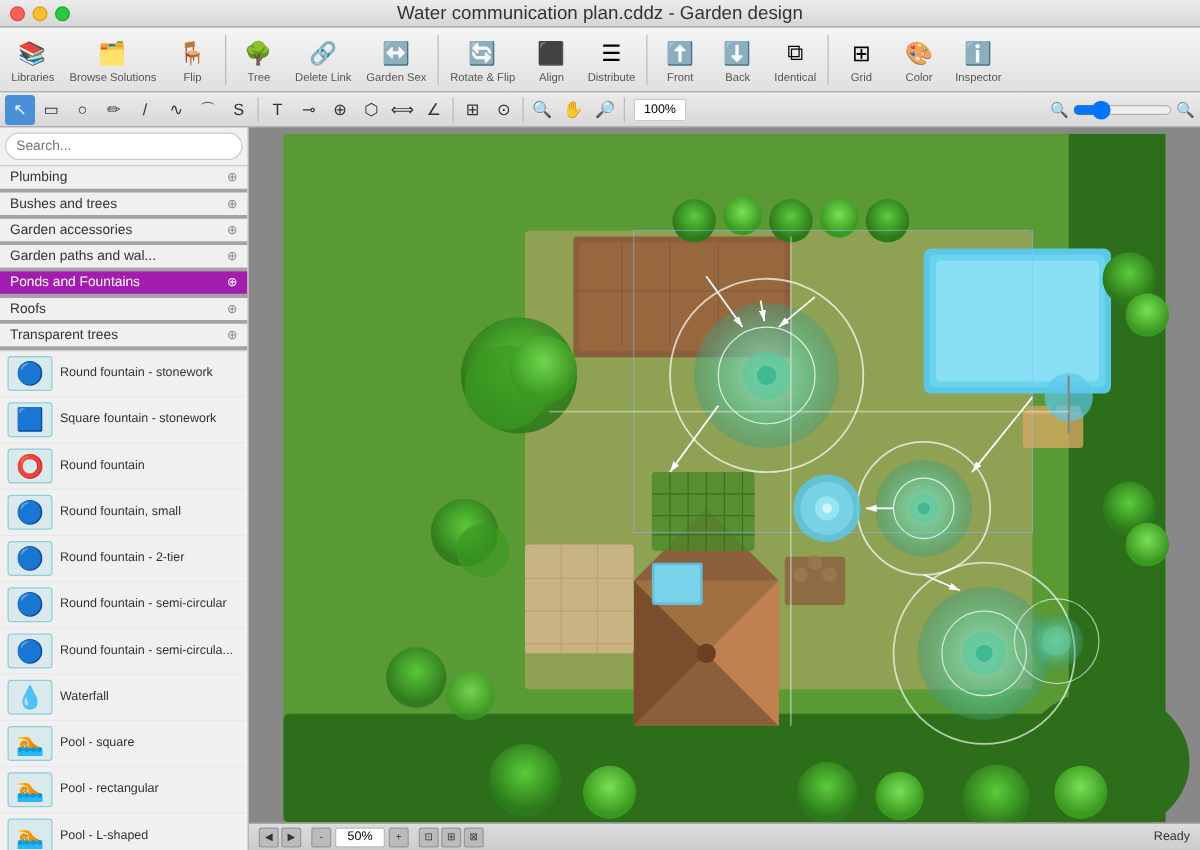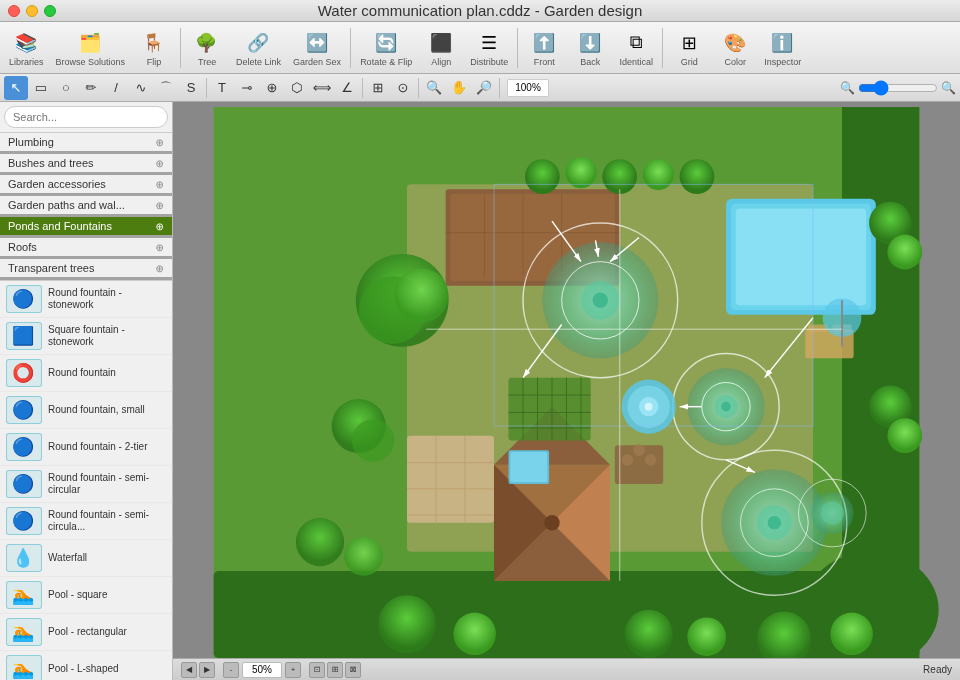--- a/index.html
+++ b/index.html
@@ -75,21 +75,21 @@
     .tool-sep { width: 1px; height: 20px; background: #bbb; margin: 0 2px; }
 
     
     #main {
       display: flex;
       height: calc(680px - 22px - 52px - 28px);
     }
 
     
     #sidebar {
-      width: 173px;
+      width: 199px;
       background: #f0f0f0;
       border-right: 1px solid #bbb;
       display: flex;
       flex-direction: column;
       overflow: hidden;
     }
     #sidebar-search {
       padding: 4px;
       border-bottom: 1px solid #ccc;
     }
@@ -107,21 +107,21 @@
     .category-item {
       display: flex;
       align-items: center;
       justify-content: space-between;
       padding: 3px 8px;
       cursor: pointer;
       font-size: 11px;
       color: #333;
       border-bottom: 3px solid #a3a3a3;
     }
-    .category-item.active { background: #4d7c0f; color: white; }
+    .category-item.active { background: #a21caf; color: white; }
     .category-item.active .cat-icon { color: white; }
     .cat-icon { font-size: 10px; color: #888; }
 
     #item-list { overflow-y: auto; flex: 1; }
     .item-entry {
       display: flex;
       align-items: center;
       padding: 4px 6px;
       border-bottom: 1px solid #e8e8e8;
       cursor: pointer;

